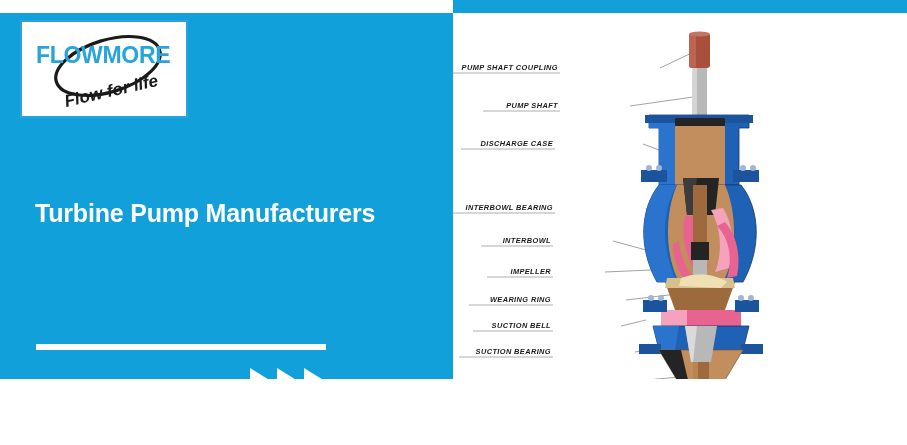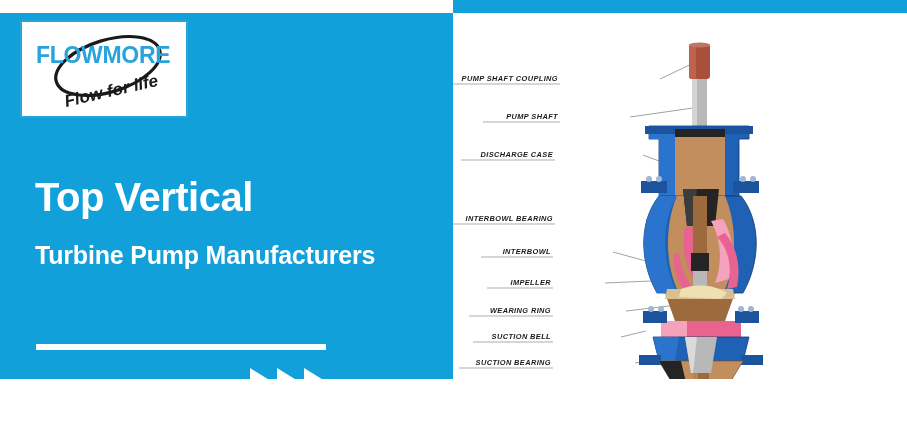--- a/index.html
+++ b/index.html
@@ -118,21 +118,21 @@
     height: 0;
     border-top: 13px solid transparent;
     border-bottom: 13px solid transparent;
     border-left: 21px solid #ffffff;
   }
 
   
   .diagram-wrap {
     position: absolute;
     left: 453px;
-    top: 21px;
+    top: 10px;
     width: 454px;
     height: 407px;
   }
   .diagram-svg { display: block; }
   .lbl {
     font-family: "Liberation Sans", sans-serif;
     font-size: 7.4px;
     font-style: italic;
     font-weight: bold;
     fill: #1a1a1a;
@@ -151,21 +151,20 @@
 
   <div class="logo-box">
     <svg class="logo-svg" width="164" height="94" viewBox="0 0 164 94">
       <ellipse cx="86" cy="44" rx="54" ry="26" transform="rotate(-17 86 44)" fill="none" stroke="#1a1a1a" stroke-width="3.2" stroke-linecap="round"></ellipse>
       <text x="14" y="41" class="logo-word" font-family="'Liberation Sans', sans-serif" font-size="23" font-weight="bold" fill="#29a3dc" letter-spacing="-0.3">FLOWMORE</text>
       <text x="44" y="85" font-family="'Liberation Sans', sans-serif" font-size="17" font-weight="bold" font-style="italic" fill="#1a1a1a" transform="rotate(-13 44 85)">Flow for life</text>
     </svg>
   </div>
 
   <div class="headline-block">
-    <div class="headline-main">Top Vertical</div>
     <div class="headline-sub">Turbine Pump Manufacturers</div>
   </div>
 
   <div class="divider-bar"></div>
 
   <div class="arrow-row">
     <span class="arrow-glyph"></span>
     <span class="arrow-glyph"></span>
     <span class="arrow-glyph"></span>
   </div>

